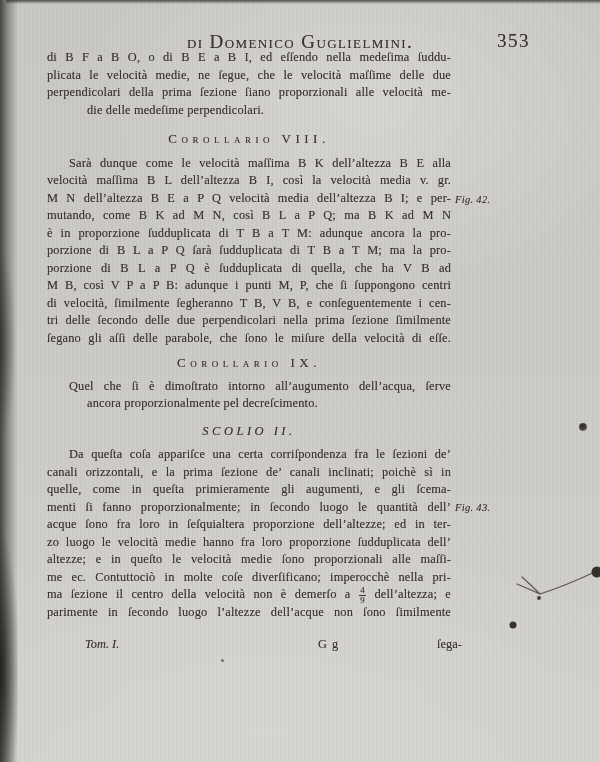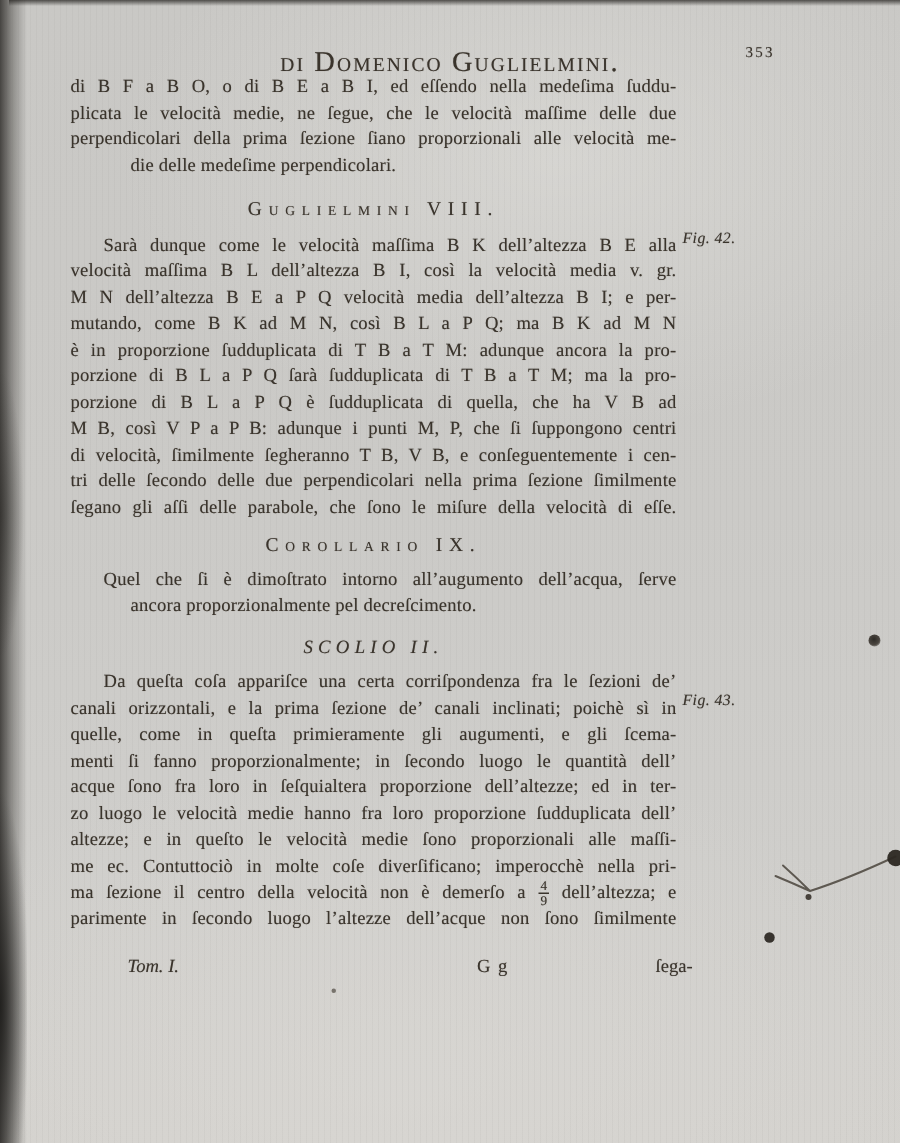--- a/index.html
+++ b/index.html
@@ -28,42 +28,42 @@
     position:absolute;top:0;left:6px;right:0;height:4px;
     background:linear-gradient(180deg, rgba(38,36,33,0.75), rgba(38,36,33,0));
   }
   
   .ink{color:#3a342c;text-shadow:0 0 0.6px rgba(58,52,44,0.45);}
   .running-title{
     position:absolute;top:31px;left:0;width:600px;height:17px;
     text-align:center;font-variant:small-caps;font-size:19px;letter-spacing:1.4px;
   }
   .page-number{
-    position:absolute;top:30px;left:497px;font-size:10px;letter-spacing:1.5px;
+    position:absolute;top:30px;left:497px;font-size:19px;letter-spacing:1.5px;
   }
   .text-col{
     position:absolute;left:47px;top:49px;width:404px;
     font-size:12.4px;letter-spacing:0.15px;
   }
   .jline{
     height:17.5px;line-height:17.5px;overflow:hidden;
     text-align:justify;text-align-last:justify;
   }
   .endline{text-align-last:left;margin-left:40px;}
   .indent{padding-left:22px;}
   .heading{
     margin:0;font-weight:normal;font-size:13px;height:17.5px;line-height:17.5px;
     text-align:center;font-variant:small-caps;letter-spacing:4.5px;
   }
   .heading-8{margin-top:11px;margin-bottom:7px;}
   .heading-9{margin-top:7px;margin-bottom:6px;}
   .heading-scolio{margin-top:10px;margin-bottom:6px;font-style:italic;font-variant:normal;
     text-transform:uppercase;font-size:12.5px;letter-spacing:3.5px;}
   .margin-note{
-    position:absolute;left:455px;font-size:10.5px;font-style:italic;letter-spacing:0.3px;
+    position:absolute;left:455px;font-size:10.5px;font-style:italic;letter-spacing:0.3px;margin-top:40px;
   }
   .mn1{top:154px;}
   .mn2{top:462px;}
   .frac{
     display:inline-block;vertical-align:-0.55em;text-align:center;
     font-size:8.8px;line-height:1.05;letter-spacing:0;
   }
   .frac .num{display:block;border-bottom:0.8px solid #3a342c;padding:0 1.5px;}
   .frac .den{display:block;padding:0 1.5px;}
   .footer{position:absolute;top:636px;left:0;width:487px;height:20px;font-size:12.4px;margin-left:40px;}
@@ -97,21 +97,21 @@
 
   <main class="text-col ink">
 
     <div class="para">
       <div class="jline">di B F a B O, o di B E a B I, ed eſſendo nella medeſima ſuddu-</div>
       <div class="jline">plicata le velocità medie, ne ſegue, che le velocità maſſime delle due</div>
       <div class="jline">perpendicolari della prima ſezione ſiano proporzionali alle velocità me-</div>
       <div class="jline endline">die delle medeſime perpendicolari.</div>
     </div>
 
-    <h2 class="heading heading-8">Guglielmini VIII.</h2>
+    <h2 class="heading heading-8">Corollario VIII.</h2>
 
     <div class="para">
       <div class="jline indent">Sarà dunque come le velocità maſſima B K dell’altezza B E alla</div>
       <div class="jline">velocità maſſima B L dell’altezza B I, così la velocità media v. gr.</div>
       <div class="jline">M N dell’altezza B E a P Q velocità media dell’altezza B I; e per-</div>
       <div class="jline">mutando, come B K ad M N, così B L a P Q; ma B K ad M N</div>
       <div class="jline">è in proporzione ſudduplicata di T B a T M: adunque ancora la pro-</div>
       <div class="jline">porzione di B L a P Q ſarà ſudduplicata di T B a T M; ma la pro-</div>
       <div class="jline">porzione di B L a P Q è ſudduplicata di quella, che ha V B ad</div>
       <div class="jline">M B, così V P a P B: adunque i punti M, P, che ſi ſuppongono centri</div>

